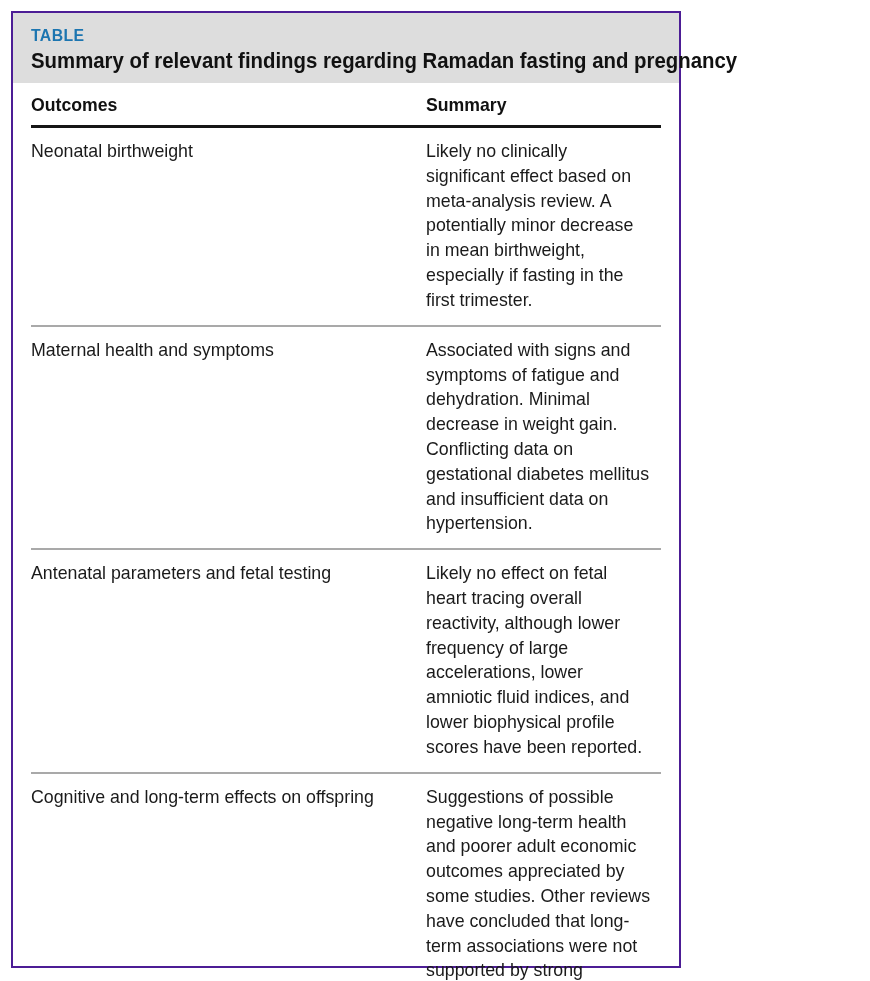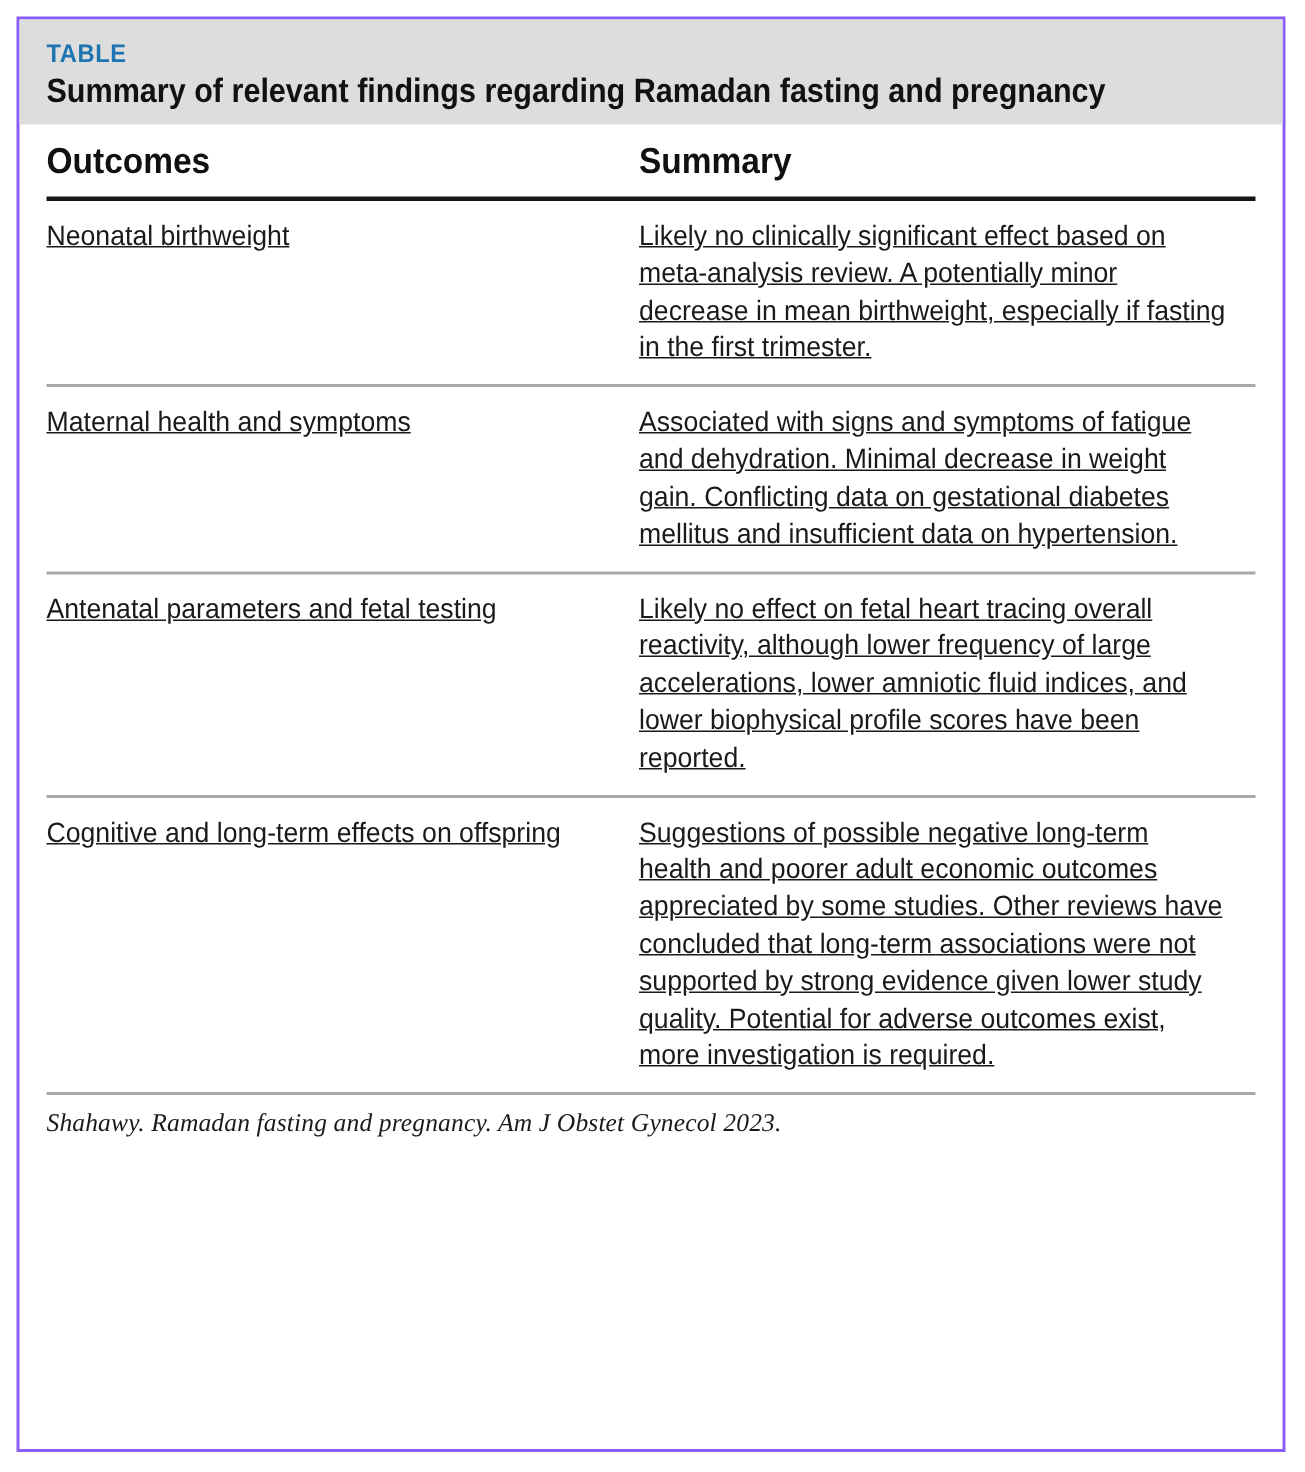--- a/index.html
+++ b/index.html
@@ -11,23 +11,23 @@
     width: 870px;
     height: 981px;
     font-family: "Liberation Sans", sans-serif;
     -webkit-font-smoothing: antialiased;
   }
 
   .table-figure {
     position: absolute;
     left: 11px;
     top: 11px;
-    width: 846px;
+    width: 670px;
     height: 957px;
-    border: 2px solid #8b5cf6;
+    border: 2px solid #4c1d95;
     background: #ffffff;
     box-sizing: border-box;
   }
 
   
   .caption-band {
     background: #dddddd;
     padding: 14px 18px 10px 18px;
   }
   .caption-kicker {
@@ -59,21 +59,21 @@
   table.data-table {
     width: 100%;
     border-collapse: collapse;
     table-layout: fixed;
   }
   table.data-table col.col-outcome { width: 375px; }
   table.data-table col.col-summary { width: auto; }
 
   th.col-head {
     text-align: left;
-    font-size: 24px;
+    font-size: 19px;
     font-weight: bold;
     color: #111111;
     padding: 11px 0 9px 0;
     border-bottom: 3px solid #161616;
     vertical-align: bottom;
     font-family: "Liberation Sans", sans-serif;
     transform-origin: left center;
   }
   th.col-head > span {
     display: inline-block;
@@ -83,21 +83,20 @@
   th.col-summary-head { padding-left: 20px; }
 
   td.cell {
     vertical-align: top;
     font-size: 18.6px;
     line-height: 1.335;
     color: #1a1a1a;
     padding: 11px 0 12px 0;
     border-bottom: 2px solid #a9a9a9;
     font-family: "Liberation Sans", sans-serif;
-    text-decoration: underline;
   }
   td.cell > span {
     display: block;
     transform: scaleX(0.955);
     transform-origin: left top;
   }
   td.cell-outcome { padding-right: 16px; }
   td.cell-summary { padding-left: 20px; margin-top: 20px; }
 
   tbody tr:last-child td.cell { border-bottom: 2px solid #a9a9a9; }

